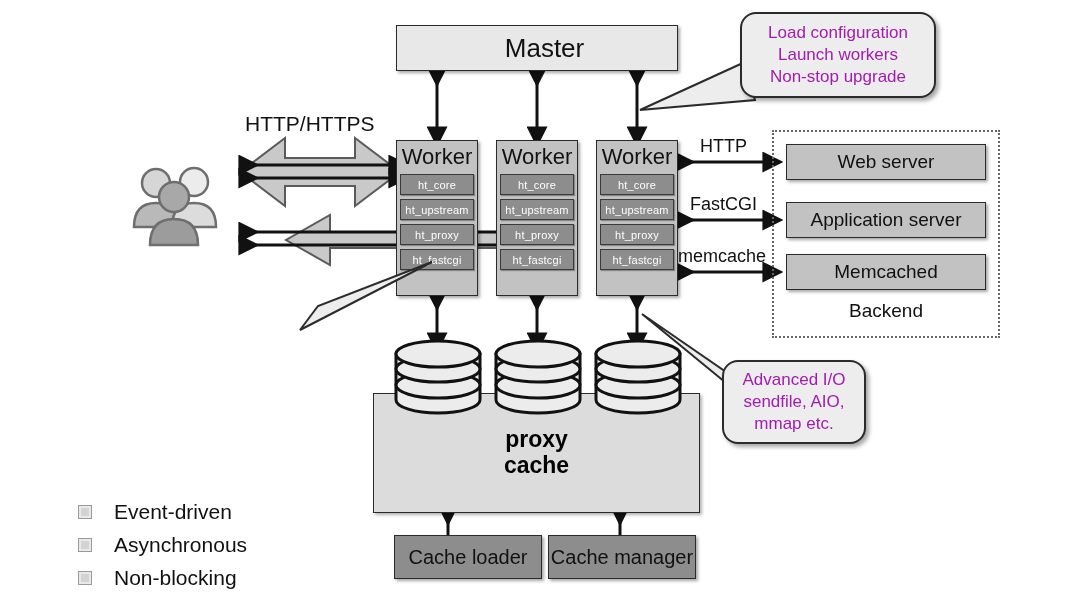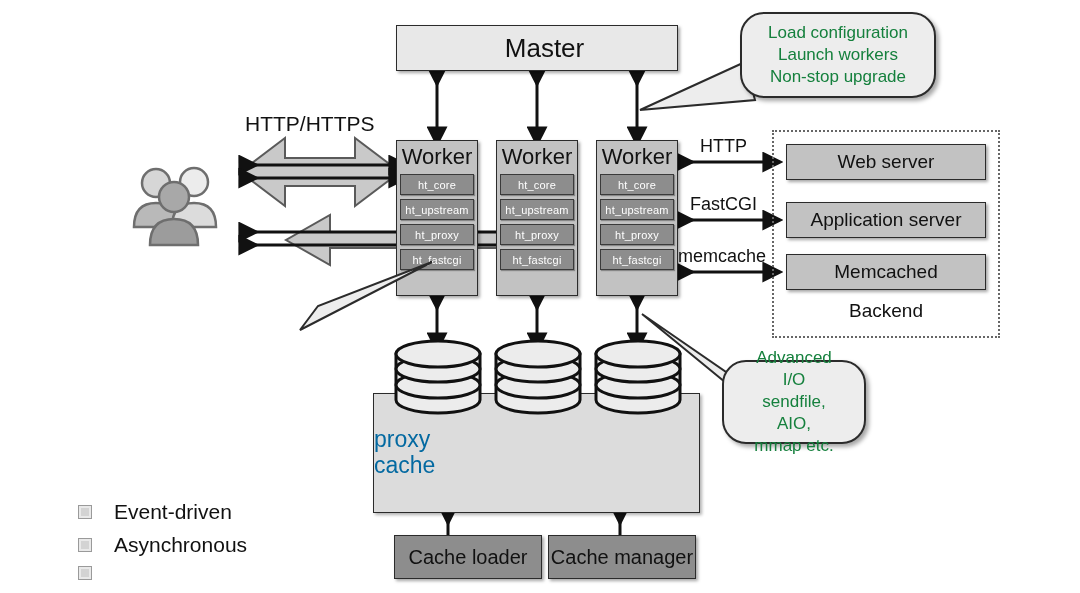--- a/index.html
+++ b/index.html
@@ -46,32 +46,32 @@
     position:absolute;width:100%;text-align:center;font-size:19px;color:#111;
   }
   .be-box{font-size:19px;}
 
   .proxycache{
     position:absolute;box-sizing:border-box;
     background:#dcdcdc;border:1px solid #2b2b2b;
     box-shadow:2px 2px 3px rgba(0,0,0,.3);
   }
   .pc-label{
-    position:absolute;width:100%;text-align:left;
-    font-size:23px;line-height:26px;color:#0369a1;
+    position:absolute;width:100%;text-align:center;
+    font-size:23px;line-height:26px;color:#000000;font-weight:bold;
   }
 
   
   .callout{
     position:absolute;box-sizing:border-box;
-    background:#ededed;border:2px solid #2b2b2b;border-radius:24px;
+    background:#ededed;border:2px solid #2b2b2b;border-radius:16px;
     box-shadow:3px 3px 4px rgba(0,0,0,.35);
     display:flex;align-items:center;justify-content:center;
-    text-align:center;font-size:17px;line-height:22px;color:#15803d;
-    padding:4px 24px;
+    text-align:center;font-size:17px;line-height:22px;color:#a21caf;
+    padding:4px 2px;
     z-index:5;
   }
 
   
   .legend{position:absolute;}
   .legend-row{display:flex;align-items:center;margin-bottom:9px;}
   .legend-bullet{
     width:12px;height:12px;background:#d3d3d3;border:1px solid #9a9a9a;
     margin-right:22px;box-shadow:inset 0 0 0 2px #e9e9e9;
   }
@@ -253,16 +253,17 @@
     <div class="legend-row">
       <span class="legend-bullet"></span>
       <span class="legend-text">Event-driven</span>
     </div>
     <div class="legend-row">
       <span class="legend-bullet"></span>
       <span class="legend-text">Asynchronous</span>
     </div>
     <div class="legend-row">
       <span class="legend-bullet"></span>
+      <span class="legend-text">Non-blocking</span>
     </div>
   </div>
 
 </div>
 
 </body></html>

